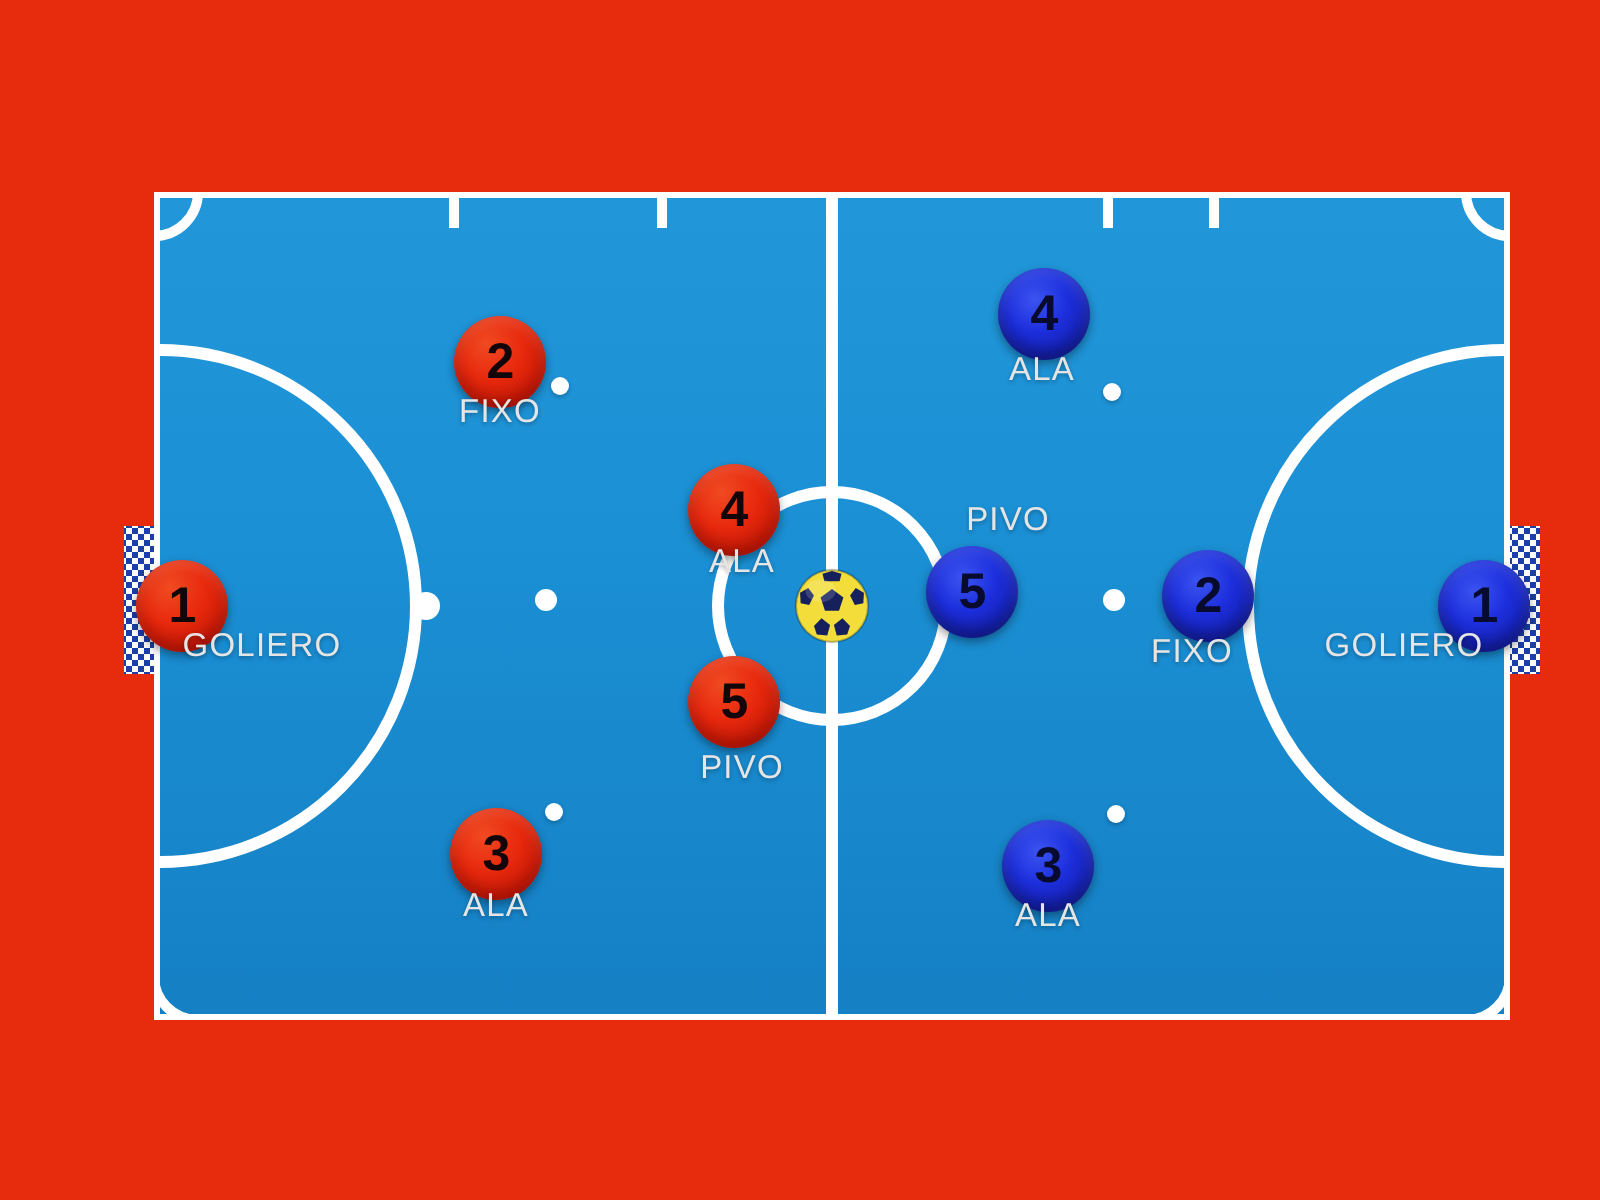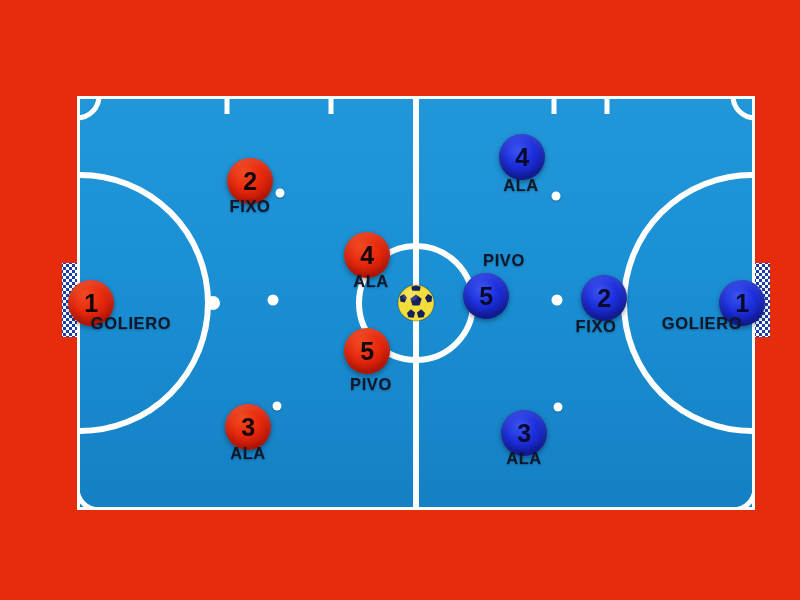--- a/index.html
+++ b/index.html
@@ -46,23 +46,23 @@
     font-weight: bold;
     color: #12060a;
     line-height: 1;
     letter-spacing: -0.5px;
     user-select: none;
   }
   .token.blue .token-number { color: #080a2e; }
   .token-label {
     position: absolute;
     transform: translate(-50%, 0);
-    color: #0f172a;
+    color: #e5e5e5;
     font-size: 16.5px;
-    font-weight: bold;
+    font-weight: normal;
     letter-spacing: 0.6px;
     white-space: nowrap;
     text-shadow: 0 1px 2px rgba(0,0,0,0.30);
     user-select: none;
   }
   .marker-dot {
     position: absolute;
     width: 9px;
     height: 9px;
     border-radius: 50%;

